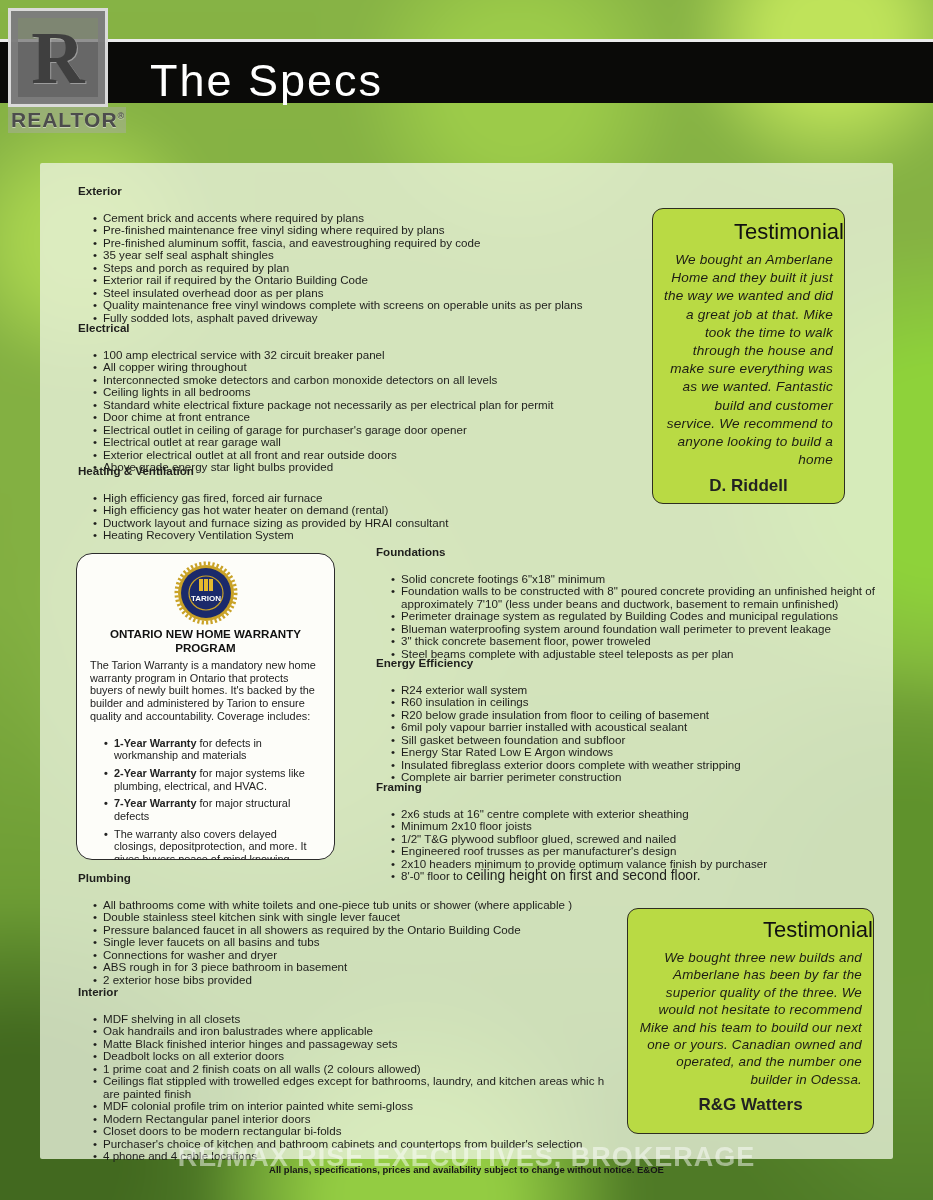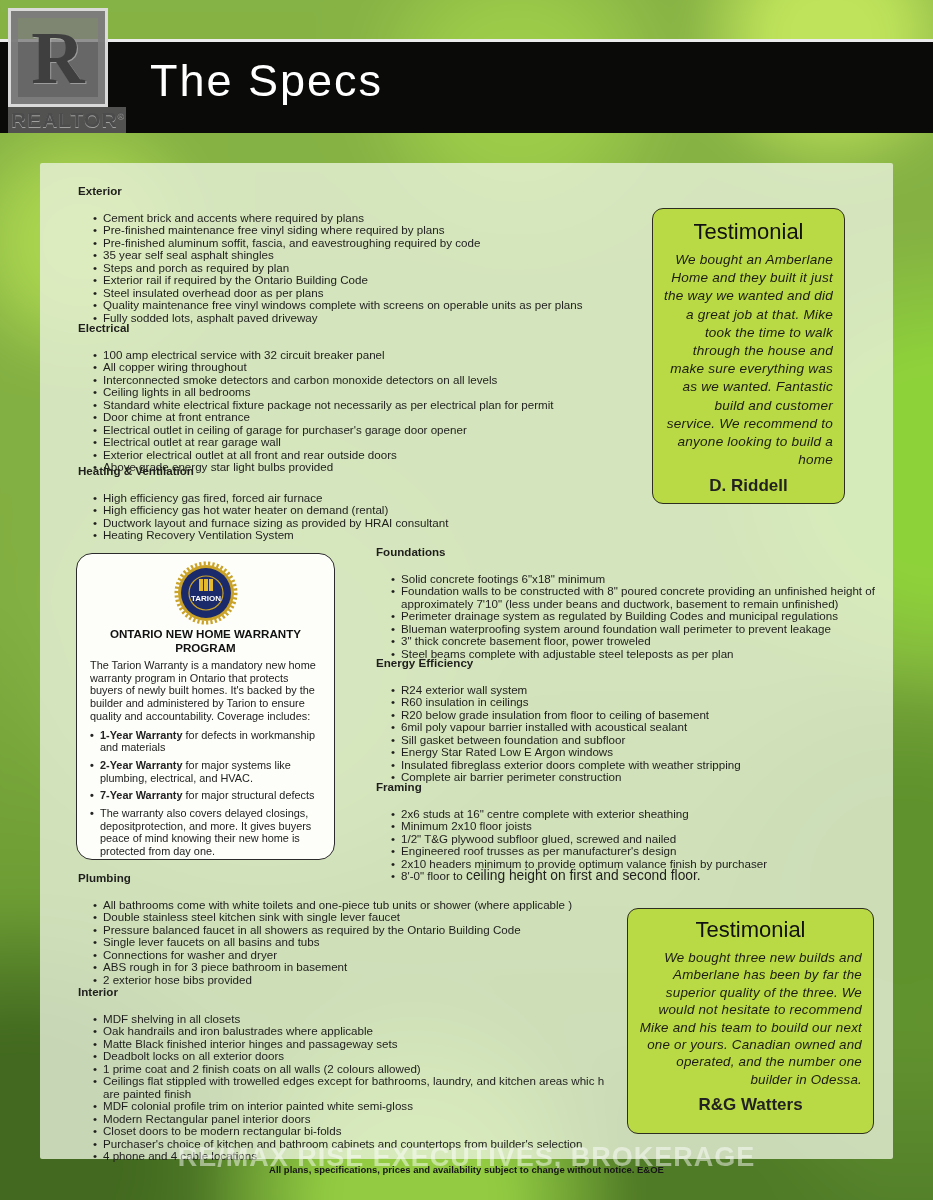--- a/index.html
+++ b/index.html
@@ -15,21 +15,21 @@
       radial-gradient(circle at 12% 22%, #a9d44f 0 55px,  rgba(169,212,79,0) 140px),
       radial-gradient(circle at 97% 40%, #8ed23a 0 110px, rgba(142,210,58,0) 240px),
       radial-gradient(circle at 93% 72%, #5f922c 0 90px,  rgba(95,146,44,0) 230px),
       radial-gradient(circle at 45% 97%, #93cc42 0 90px,  rgba(147,204,66,0) 220px),
       radial-gradient(circle at 6% 93%,  #42691f 0 110px, rgba(66,105,31,0) 250px),
       radial-gradient(circle at 72% 99%, #4f7a26 0 80px,  rgba(79,122,38,0) 200px),
       radial-gradient(circle at 30% 55%, #8db94a 0 120px, rgba(141,185,74,0) 260px),
       linear-gradient(180deg,#87b345 0%,#82af41 50%,#699932 78%,#507d29 100%);}
 
   
-  .header-bar{position:absolute;left:0;top:39px;width:933px;height:94px;
+  .header-bar{position:absolute;left:0;top:39px;width:933px;height:64px;
       background:#0a0a08;border-top:3px solid rgba(255,255,255,0.92);box-sizing:border-box;}
   .header-title{position:absolute;left:150px;top:0;height:75px;line-height:78px;
       color:#ffffff;font-size:45px;letter-spacing:2px;font-weight:400;}
 
   
   .realtor{position:absolute;left:8px;top:8px;z-index:5;}
   .realtor-square{width:100px;height:99px;background:rgba(125,125,125,0.82);
       box-shadow:inset 0 0 0 3px rgba(235,235,235,0.85), inset 0 0 0 10px rgba(125,125,125,0.9);
       display:flex;align-items:center;justify-content:center;}
   .realtor-r{font-family:"Liberation Serif","DejaVu Serif",serif;font-weight:700;
@@ -58,35 +58,35 @@
   #sec-4{left:376px;top:657px;width:527px;}
   #sec-5{left:376px;top:781px;width:530px;}
   #sec-6{left:78px;top:872px;width:545px;}
   #sec-7{left:78px;top:986px;width:548px;}
 
   
   .testimonial{position:absolute;background:#b9da44;border:1.5px solid #2e2e20;
       border-radius:11px;box-sizing:border-box;color:#1c1c14;text-align:center;}
   #testimonial-1{left:652px;top:208px;width:193px;height:296px;}
   #testimonial-2{left:627px;top:908px;width:247px;height:226px;}
-  .testimonial h2{margin:10px 0 6px 0;font-size:22px;font-weight:400;color:#111;}
+  .testimonial h2{margin:10px 0 6px 0;font-size:22px;font-weight:400;color:#111;text-align:right;}
   #testimonial-2 h2{margin-top:8px;}
   .t-body{font-style:italic;font-weight:500;text-align:right;padding:0 11px;
       font-size:13.6px;line-height:18.2px;letter-spacing:0.2px;}
   #testimonial-2 .t-body{font-size:13.4px;line-height:17.4px;}
   .t-author{margin-top:7px;font-size:17px;font-weight:700;font-style:normal;color:#222;}
 
   
   .warranty{position:absolute;left:76px;top:553px;width:259px;height:307px;
       background:#fdfdf9;border:1.5px solid #2b2b2b;border-radius:16px;
       box-sizing:border-box;padding:7px 13px 6px 13px;color:#222;overflow:hidden;}
   .w-logo{display:block;margin:0 auto 2px auto;}
   .w-title{text-align:center;font-size:11.6px;font-weight:700;line-height:13.5px;margin:2px 0 5px 0;color:#111;}
   .w-intro{font-size:10.9px;line-height:12.7px;margin:0 0 6px 0;}
-  .w-bullets{list-style:none;margin:0;padding:0;}
+  .w-bullets{list-style:none;margin:14px;padding:0;}
   .w-bullets li{position:relative;font-size:10.9px;line-height:12.7px;padding-left:10px;margin-bottom:5px;}
   .w-bullets li::before{content:"\2022";position:absolute;left:0;top:0;font-weight:700;}
   .w-bullets b{font-weight:700;}
 
   
   .footer-brokerage{position:absolute;left:0;top:1142px;width:933px;text-align:center;
       font-size:27px;font-weight:700;letter-spacing:1px;color:rgba(255,255,255,0.48);}
   .footer-disclaimer{position:absolute;left:0;top:1164px;width:933px;text-align:center;
       font-size:9.5px;font-weight:700;color:#161616;}
 </style>

